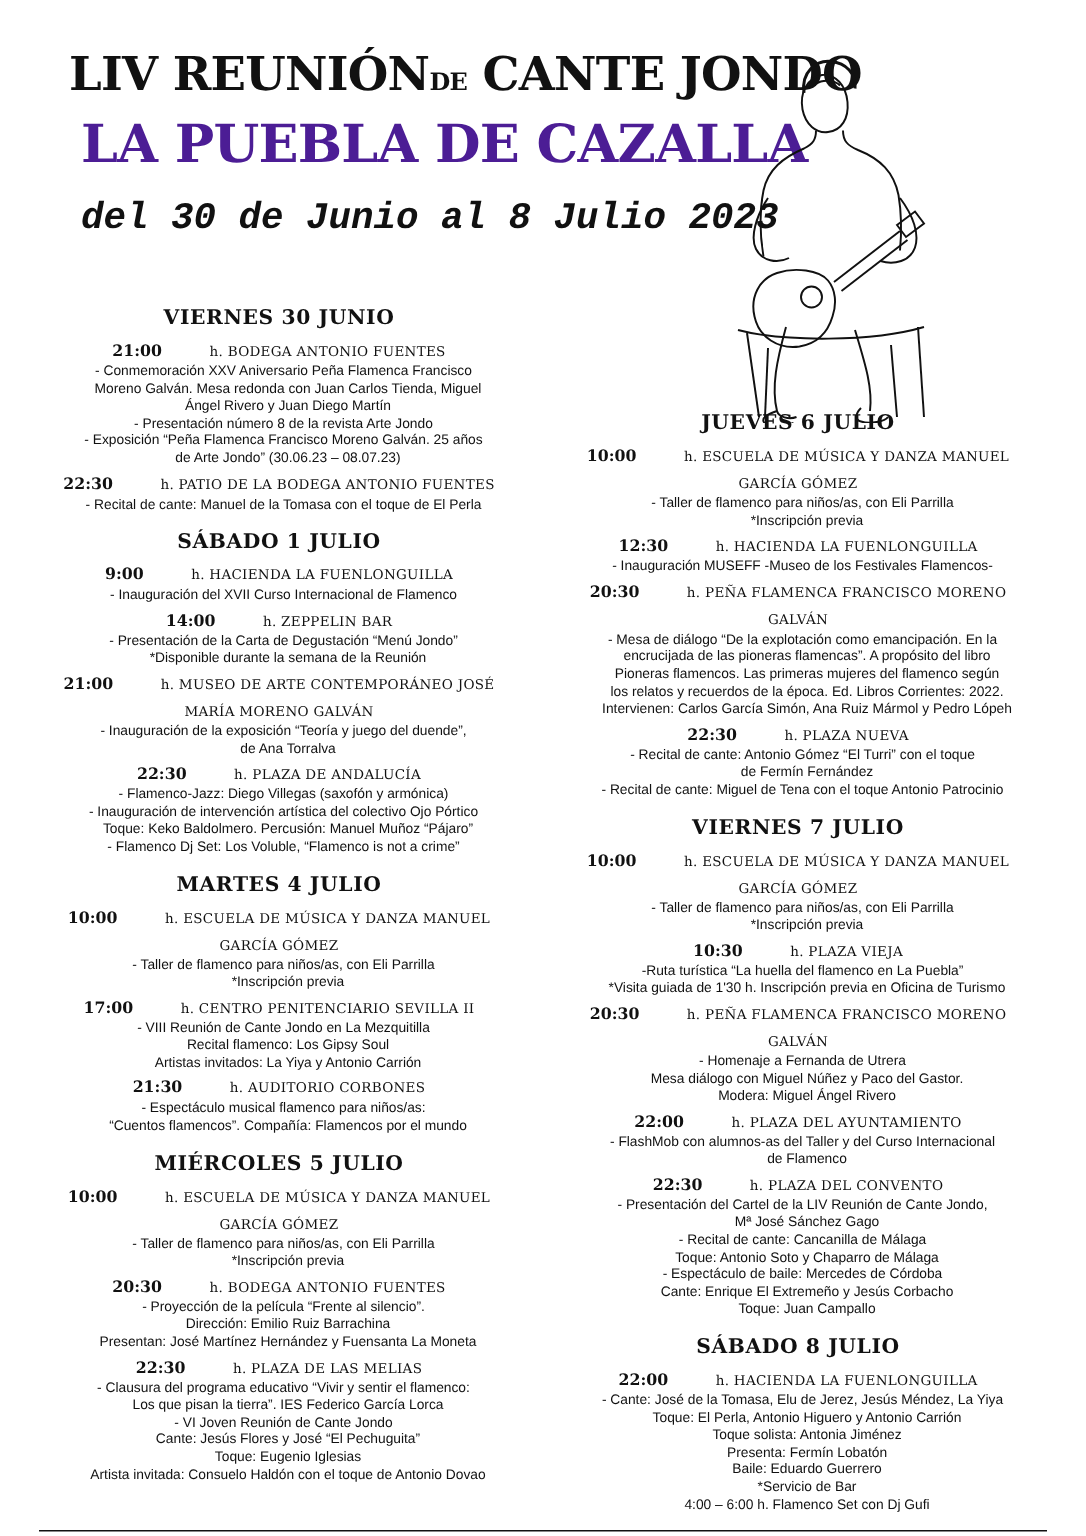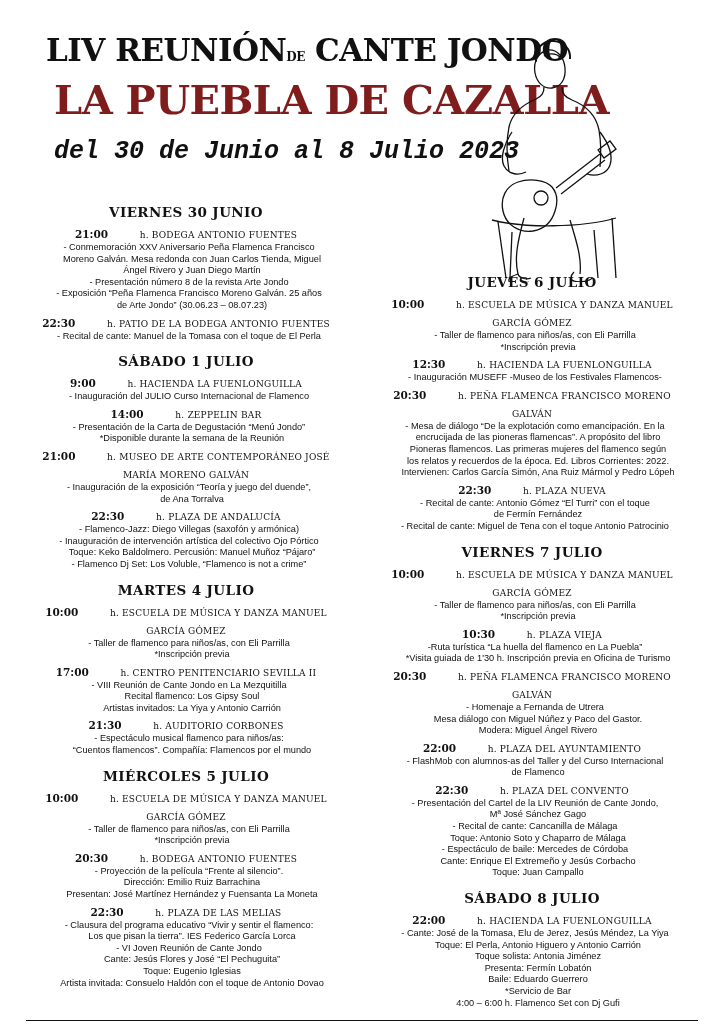--- a/index.html
+++ b/index.html
@@ -10,25 +10,25 @@
   }
   .poster{position:relative;width:724px;height:1024px;box-sizing:border-box;padding:18px 26px 0 26px;}
 
   
   .header{position:relative;height:168px;}
   .title1{
     font-family:"DejaVu Serif", serif;
     font-weight:bold;font-size:31px;letter-spacing:-0.5px;
     color:#111;margin:14px 0 0 20px;white-space:nowrap;
   }
-  .title1 .sm{font-size:12px;}
+  .title1 .sm{font-size:16px;}
   .title2{
     font-family:"DejaVu Serif", serif;
-    font-weight:bold;font-size:40px;letter-spacing:-0.5px;
-    color:#7f1d1d;margin:8px 0 0 28px;white-space:nowrap;
+    font-weight:bold;font-size:35px;letter-spacing:-0.5px;
+    color:#4c1d95;margin:8px 0 0 28px;white-space:nowrap;
   }
   .title3{
     font-family:Liberation Mono, monospace;
     font-style:italic;font-weight:bold;font-size:25px;
     color:#111;margin:14px 0 0 28px;white-space:nowrap;
   }
 
   
   .illus{position:absolute;right:36px;top:0px;width:210px;height:250px;}
   .illus svg{width:100%;height:100%;}
@@ -129,21 +129,21 @@
           <div class="line">- Exposición “Peña Flamenca Francisco Moreno Galván. 25 años</div>
           <div class="line ind">de Arte Jondo” (30.06.23 – 08.07.23)</div>
         </div>
         <div class="slot">
           <div><span class="time">22:30 </span><span class="venue">h. PATIO DE LA BODEGA ANTONIO FUENTES</span></div>
           <div class="line">- Recital de cante: Manuel de la Tomasa con el toque de El Perla</div>
         </div>
         <div class="day">SÁBADO 1 JULIO</div>
         <div class="slot">
           <div><span class="time">9:00 </span><span class="venue">h. HACIENDA LA FUENLONGUILLA</span></div>
-          <div class="line">- Inauguración del JULIO Curso Internacional de Flamenco</div>
+          <div class="line">- Inauguración del XVII Curso Internacional de Flamenco</div>
         </div>
         <div class="slot">
           <div><span class="time">14:00 </span><span class="venue">h. ZEPPELIN BAR</span></div>
           <div class="line">- Presentación de la Carta de Degustación “Menú Jondo”</div>
           <div class="line ind">*Disponible durante la semana de la Reunión</div>
         </div>
         <div class="slot">
           <div><span class="time">21:00 </span><span class="venue">h. MUSEO DE ARTE CONTEMPORÁNEO JOSÉ MARÍA MORENO GALVÁN</span></div>
           <div class="line">- Inauguración de la exposición “Teoría y juego del duende”,</div>
           <div class="line ind">de Ana Torralva</div>

